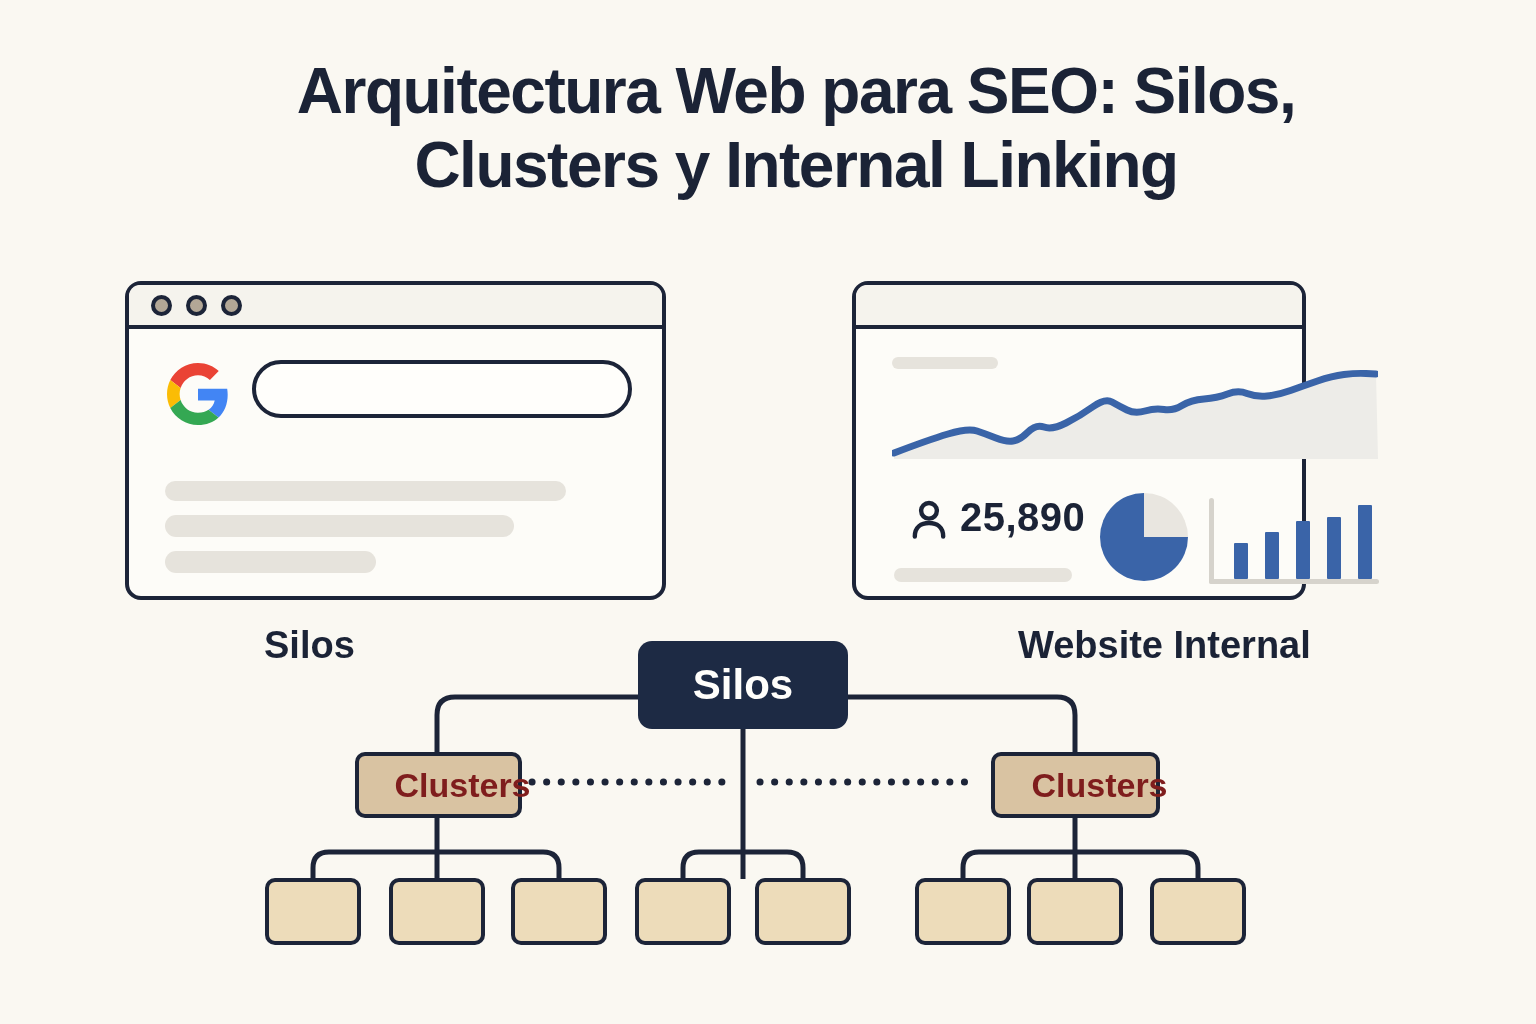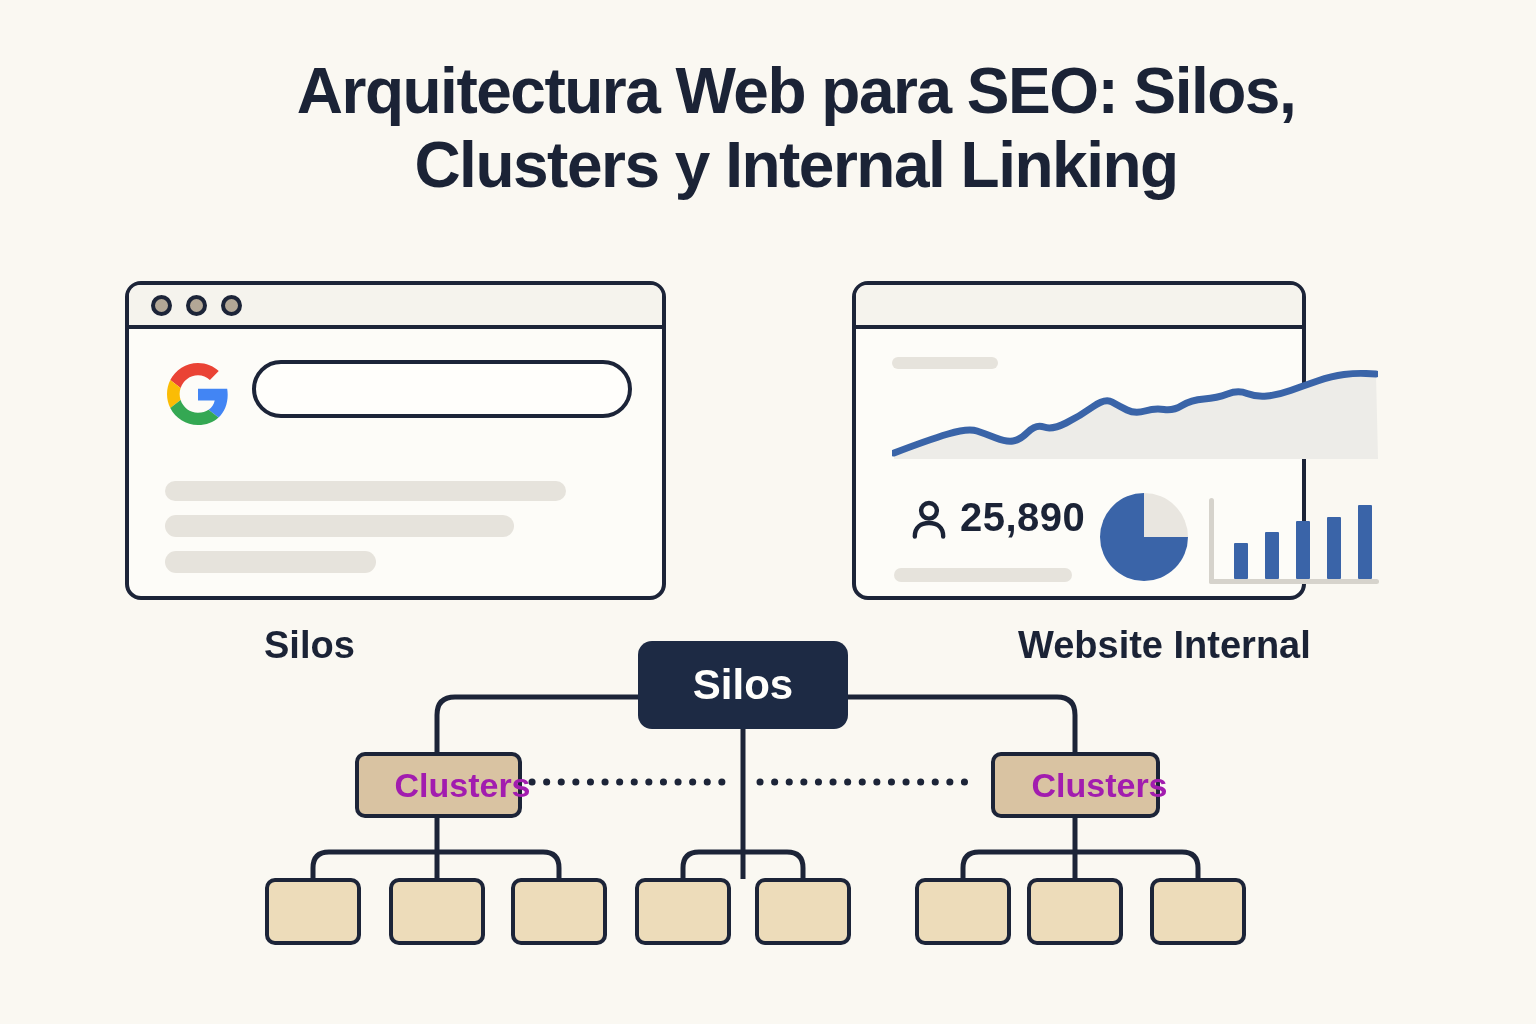--- a/index.html
+++ b/index.html
@@ -82,21 +82,21 @@
   #tree-svg path.dotted { stroke-width:7; stroke-dasharray:0.1 14.5; stroke-linecap:round; }
 
   .node { position:absolute; display:flex; align-items:center; justify-content:center; }
   #silos-root {
     left:638px; top:641px; width:210px; height:88px;
     background:#1d2a44; border-radius:14px;
     color:#fffefb; font-size:42px; font-weight:700;
   }
   .cluster-node {
     background:#d9c3a2; border:4px solid #1c2438; border-radius:10px;
-    font-size:34px; font-weight:700; color:#a21caf;padding-left:48px;
+    font-size:34px; font-weight:700; color:#7f1d1d;padding-left:48px;
   }
   #cluster-left  { left:355px; top:752px; width:167px; height:66px; }
   #cluster-right { left:991px; top:752px; width:169px; height:66px; }
   .page-node {
     position:absolute; top:878px; width:96px; height:67px;
     background:#eddcba; border:4px solid #1c2438; border-radius:10px;
   }
   #page-1 { left:265px; }  #page-2 { left:389px; }  #page-3 { left:511px; }
   #page-4 { left:635px; }  #page-5 { left:755px; }
   #page-6 { left:915px; }  #page-7 { left:1027px; } #page-8 { left:1150px; }

